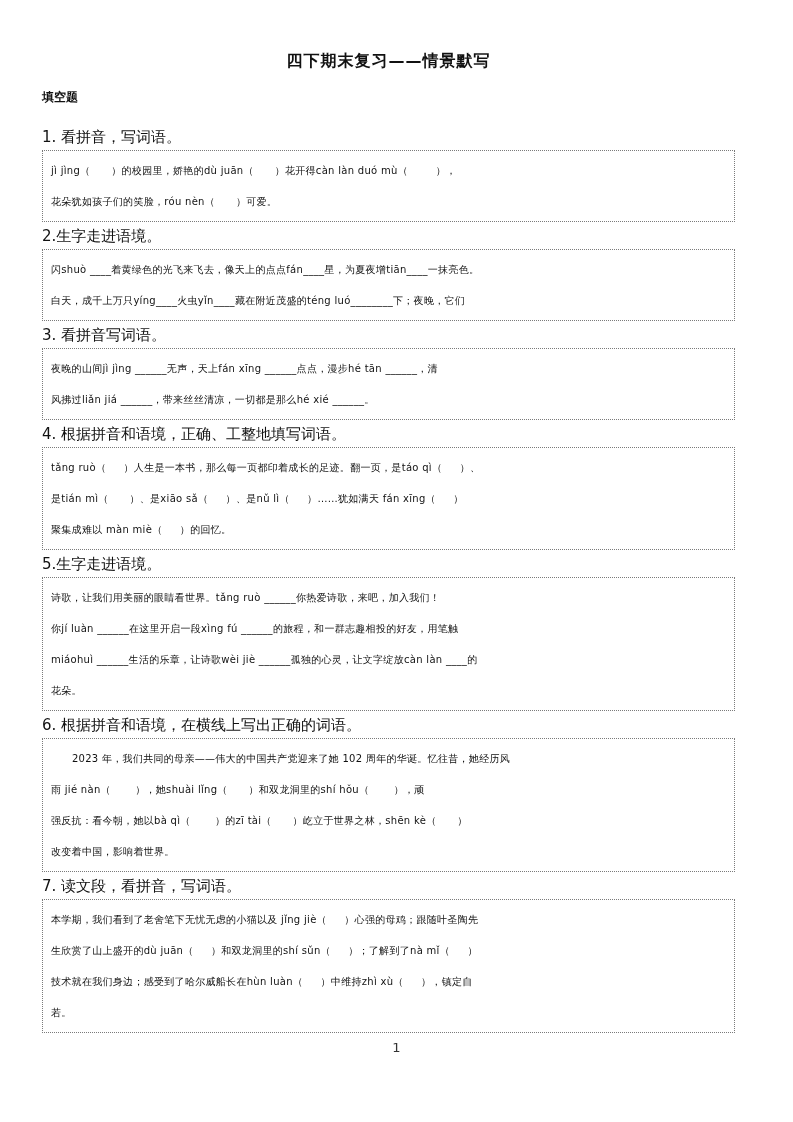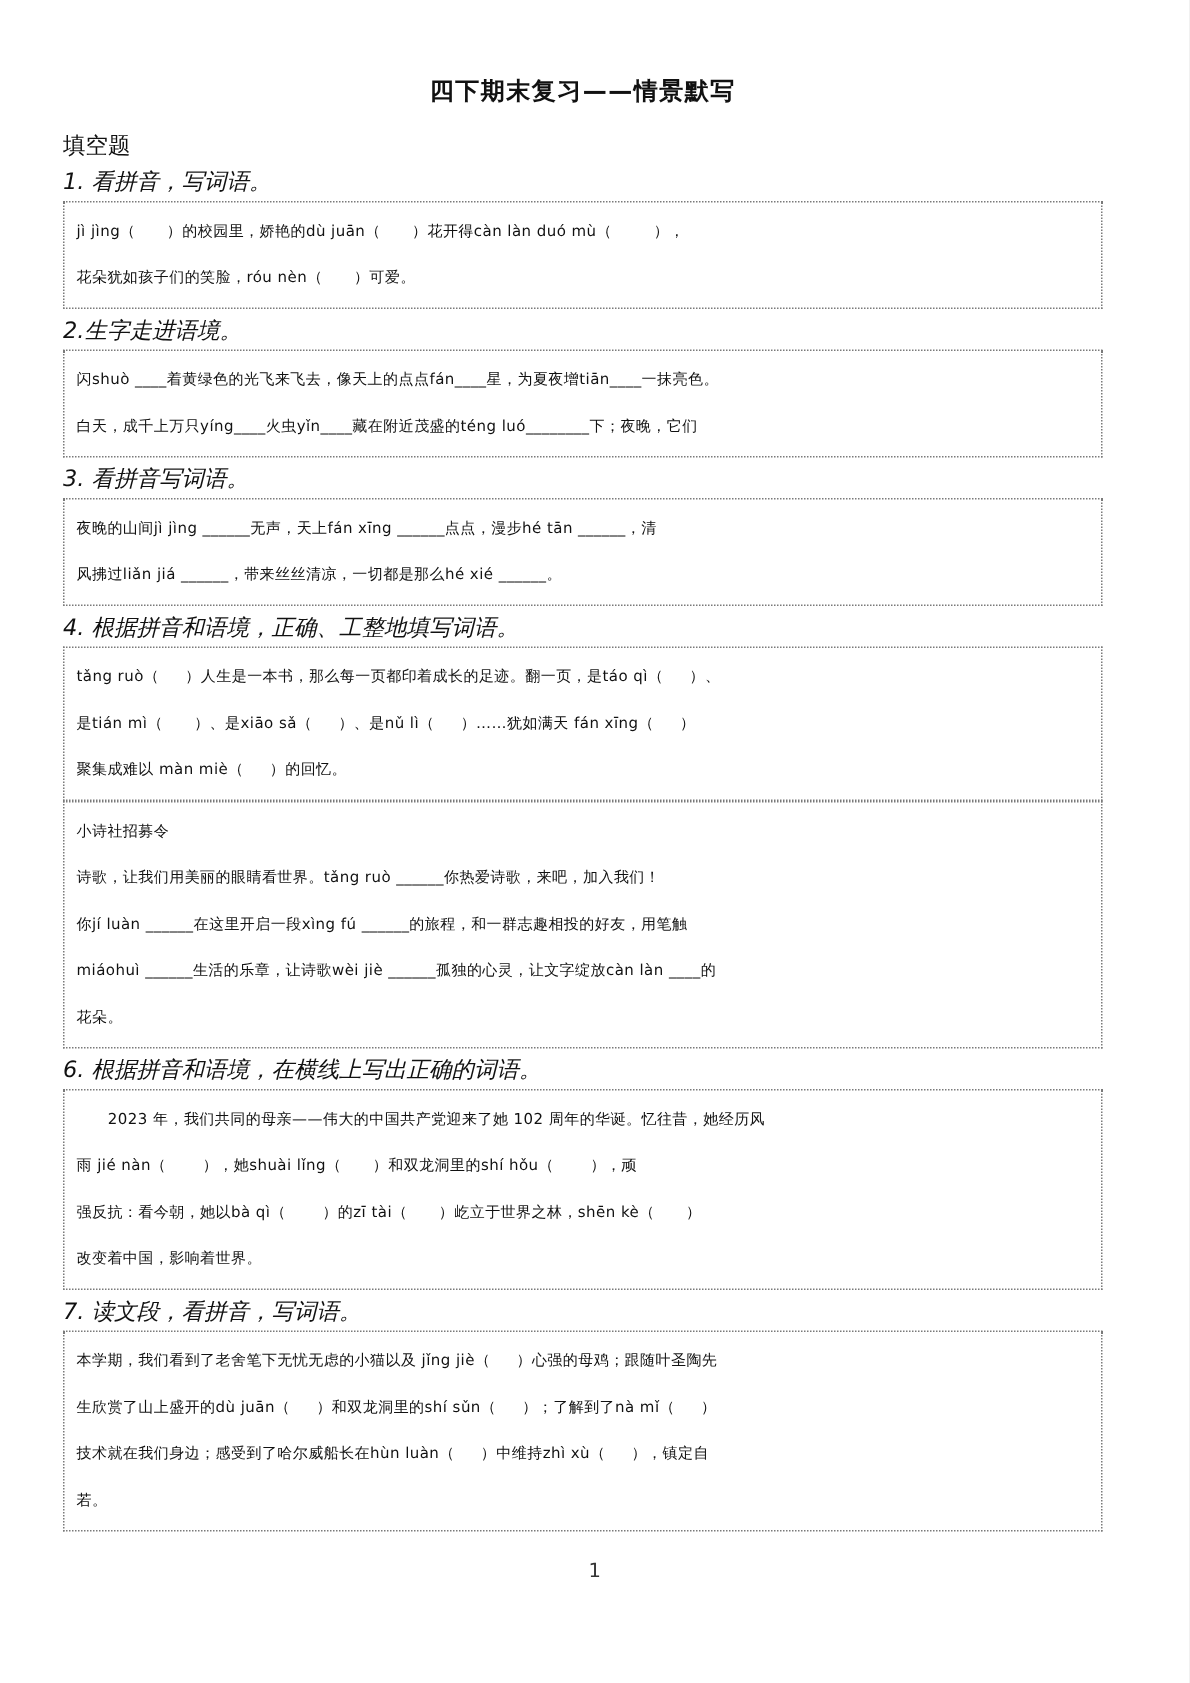--- a/index.html
+++ b/index.html
@@ -17,32 +17,31 @@
   }
   .doc-title {
     margin: 0 0 16px 0;
     text-align: center;
     font-size: 16px;
     font-weight: bold;
     line-height: 21px;
     letter-spacing: 1px;
   }
   .section-heading {
-    font-size: 15px;
-    font-weight: normal;
+    font-size: 12px;
+    font-weight: bold;
     line-height: 20px;
-    margin: 0 0 4px 0;
+    margin: 0 0 20px 0;
   }
   .question { margin: 0; }
   .prompt {
     font-size: 15px;
     line-height: 21px;
     margin: 4px 0 2px 0;
     white-space: pre-wrap;
-    font-style: italic;
   }
   .answer-box {
     border: 1px dotted #7a7a7a;
     padding: 4px 8px;
     margin: 0;
   }
   .box-line {
     font-size: 10px;
     line-height: 31px;
     white-space: pre-wrap;
@@ -94,22 +93,22 @@
   <section class="question">
     <div class="prompt">4. 根据拼音和语境，正确、工整地填写词语。</div>
     <div class="answer-box">
         <div class="box-line">tǎng ruò（     ）人生是一本书，那么每一页都印着成长的足迹。翻一页，是táo qì（     ）、</div>
         <div class="box-line">是tián mì（      ）、是xiāo sǎ（     ）、是nǔ lì（     ）……犹如满天 fán xīng（     ）</div>
         <div class="box-line">聚集成难以 màn miè（     ）的回忆。</div>
       </div>
   </section>
 
   <section class="question">
+    <div class="prompt">5.生字走进语境。</div>
     <div class="answer-box">
-        <div class="box-line">小诗社招募令</div>
         <div class="box-line">诗歌，让我们用美丽的眼睛看世界。tǎng ruò ______你热爱诗歌，来吧，加入我们！</div>
         <div class="box-line">你jí luàn ______在这里开启一段xìng fú ______的旅程，和一群志趣相投的好友，用笔触</div>
         <div class="box-line">miáohuì ______生活的乐章，让诗歌wèi jiè ______孤独的心灵，让文字绽放càn làn ____的</div>
         <div class="box-line">花朵。</div>
       </div>
   </section>
 
   <section class="question">
     <div class="prompt">6. 根据拼音和语境，在横线上写出正确的词语。</div>
     <div class="answer-box">

